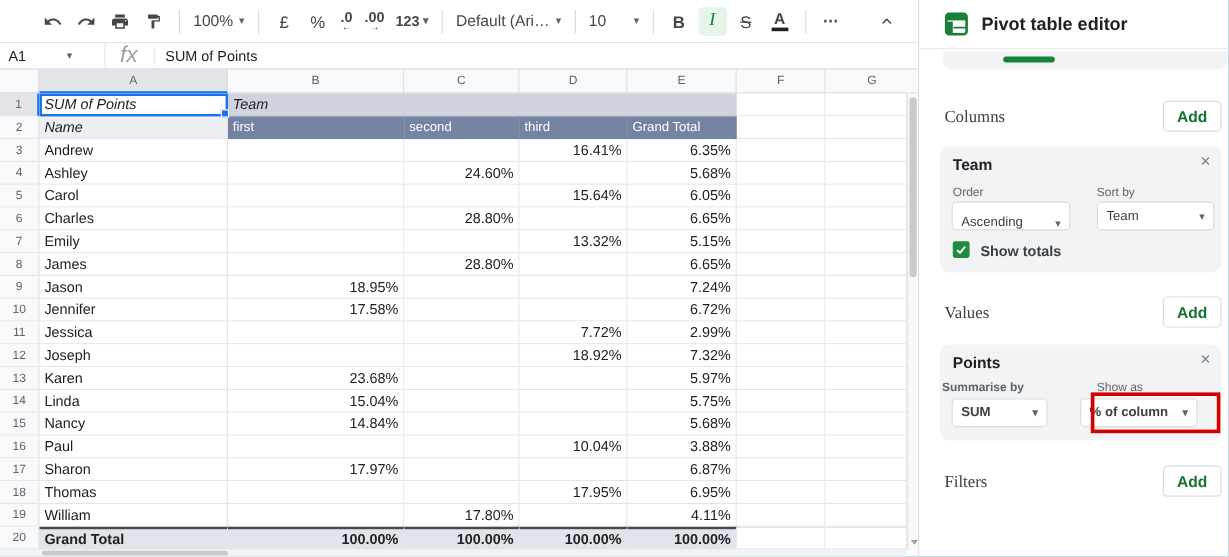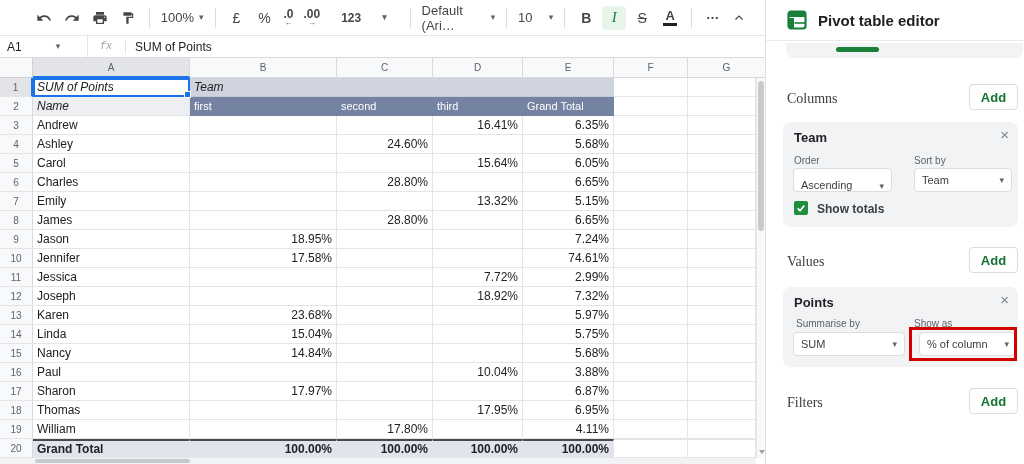--- a/index.html
+++ b/index.html
@@ -9,35 +9,35 @@
   
   .toolbar { position:absolute; top:0; left:0; width:765px; height:35px; display:flex; align-items:center; padding-left:30px; background:#fff; }
   .tb-btn { height:24px; min-width:24px; display:flex; align-items:center; justify-content:center; color:#444746; border-radius:4px; margin:0 2px; font-size:14px; }
   .tb-btn svg { display:block; }
   .tb-sep { width:1px; height:20px; background:#dadce0; margin:0 7px; }
   .tb-text { font-size:13px; color:#444746; display:flex; align-items:center; gap:5px; margin:0 4px; }
   .dd-arrow { font-size:9px; color:#5f6368; line-height:1; }
   .dec-wrap { display:flex; flex-direction:column; align-items:center; line-height:1; margin:0 5px; color:#444746; }
   .dec-wrap .num { font-size:12px; font-weight:bold; }
   .dec-wrap .arr { font-size:8px; margin-top:-1px; color:#444746; }
-  .fmt-123 { font-size:12px; font-weight:bold; color:#444746; display:flex; align-items:center; gap:21px; margin:0 16px; }
+  .fmt-123 { font-size:12px; font-weight:bold; color:#444746; display:flex; align-items:center; gap:3px; margin:0 4px; }
   .bold-b { font-weight:bold; font-size:14px; }
   .italic-i { font-family:"Liberation Serif",serif; font-style:italic; font-size:15px; background:#e6f4ea; color:#188038; width:24px; }
   .strike-s { text-decoration:line-through; font-size:14px; }
   .color-a { display:flex; flex-direction:column; align-items:center; line-height:1; }
   .color-a .letter { font-size:13px; font-weight:bold; }
   .color-a .bar { width:14px; height:3px; background:#202124; margin-top:1px; }
   .more-dots { letter-spacing:1px; font-size:13px; font-weight:bold; }
   .collapse { margin-left:auto; margin-right:14px; }
 
   
   .formula-bar { position:absolute; top:35px; left:0; width:765px; height:23px; background:#fff; border-top:1px solid #e3e5e8; border-bottom:1px solid #d9dadc; display:flex; align-items:center; }
   .name-box { width:88px; height:100%; display:flex; align-items:center; padding-left:7px; font-size:12px; color:#202124; border-right:1px solid #e3e5e8; }
   .name-box .dd-arrow { margin-left:34px; }
-  .fx { font-family:Liberation Mono, monospace; font-style:italic; font-size:10px; color:#9aa0a6; margin:0 13px 0 12px; }
+  .fx { font-family:Liberation Sans, sans-serif; font-style:italic; font-size:19px; color:#9aa0a6; margin:0 13px 0 12px; }
   .fbar-sep { width:1px; height:14px; background:#e3e5e8; }
   .fbar-value { font-size:12px; color:#202124; margin-left:9px; }
 
   
   .grid { position:absolute; top:58px; left:0; width:765px; height:406px; background:#fff; font-size:12px; }
   .colhead-row { display:flex; height:20px; }
   .corner { width:33px; background:#f8f9fa; border-right:1px solid #d0d1d3; border-bottom:1px solid #d0d1d3; }
   .colhead { background:#f8f9fa; border-right:1px solid #d9dadc; border-bottom:1px solid #d9dadc; font-size:10px; color:#5f6368; display:flex; align-items:center; justify-content:center; }
   .colhead.sel { background:#e2e4e8; border-bottom:2px solid #1a73e8; }
   .row { display:flex; height:19px; }
@@ -258,21 +258,21 @@
             <div class="cw-d cell val"></div>
             <div class="cw-e cell val">7.24%</div>
             <div class="cw-f cell"></div>
             <div class="cw-g cell"></div>
           </div><div class="row">
             <div class="rowhead">10</div>
             <div class="cw-a cell name">Jennifer</div>
             <div class="cw-b cell val">17.58%</div>
             <div class="cw-c cell val"></div>
             <div class="cw-d cell val"></div>
-            <div class="cw-e cell val">74.61%</div>
+            <div class="cw-e cell val">6.72%</div>
             <div class="cw-f cell"></div>
             <div class="cw-g cell"></div>
           </div><div class="row">
             <div class="rowhead">11</div>
             <div class="cw-a cell name">Jessica</div>
             <div class="cw-b cell val"></div>
             <div class="cw-c cell val"></div>
             <div class="cw-d cell val">7.72%</div>
             <div class="cw-e cell val">2.99%</div>
             <div class="cw-f cell"></div>
@@ -412,27 +412,27 @@
       </div>
       <span class="chk-label" style="top:80px;">Show totals</span>
     </div>
 
     <div class="section-label" style="top:254px;">Values</div>
     <button class="add-btn" style="top:247px;">Add</button>
 
     <div class="card" style="top:287px; height:80px;">
       <span class="card-title">Points</span>
       <span class="card-close">×</span>
-      <span class="field-label" style="left:13px; top:31px;">Summarise by</span>
+      <span class="field-label" style="left:2px; top:31px;font-weight:bold;">Summarise by</span>
       <span class="field-label" style="left:131px; top:31px;">Show as</span>
-      <div class="dropdown" style="left:10px; top:45px; width:112px;">
+      <div class="dropdown" style="left:10px; top:45px; width:80px;font-weight:bold;">
         <span>SUM</span>
         <span class="dd-arrow">▾</span>
       </div>
-      <div class="dropdown" style="left:136px; top:45px; width:98px;">
+      <div class="dropdown" style="left:117px; top:45px; width:98px;font-weight:bold;">
         <span>% of column</span>
         <span class="dd-arrow">▾</span>
       </div>
       <div class="red-box"></div>
     </div>
 
     <div class="section-label" style="top:395px;">Filters</div>
     <button class="add-btn" style="top:388px;">Add</button>
   </div>
 

